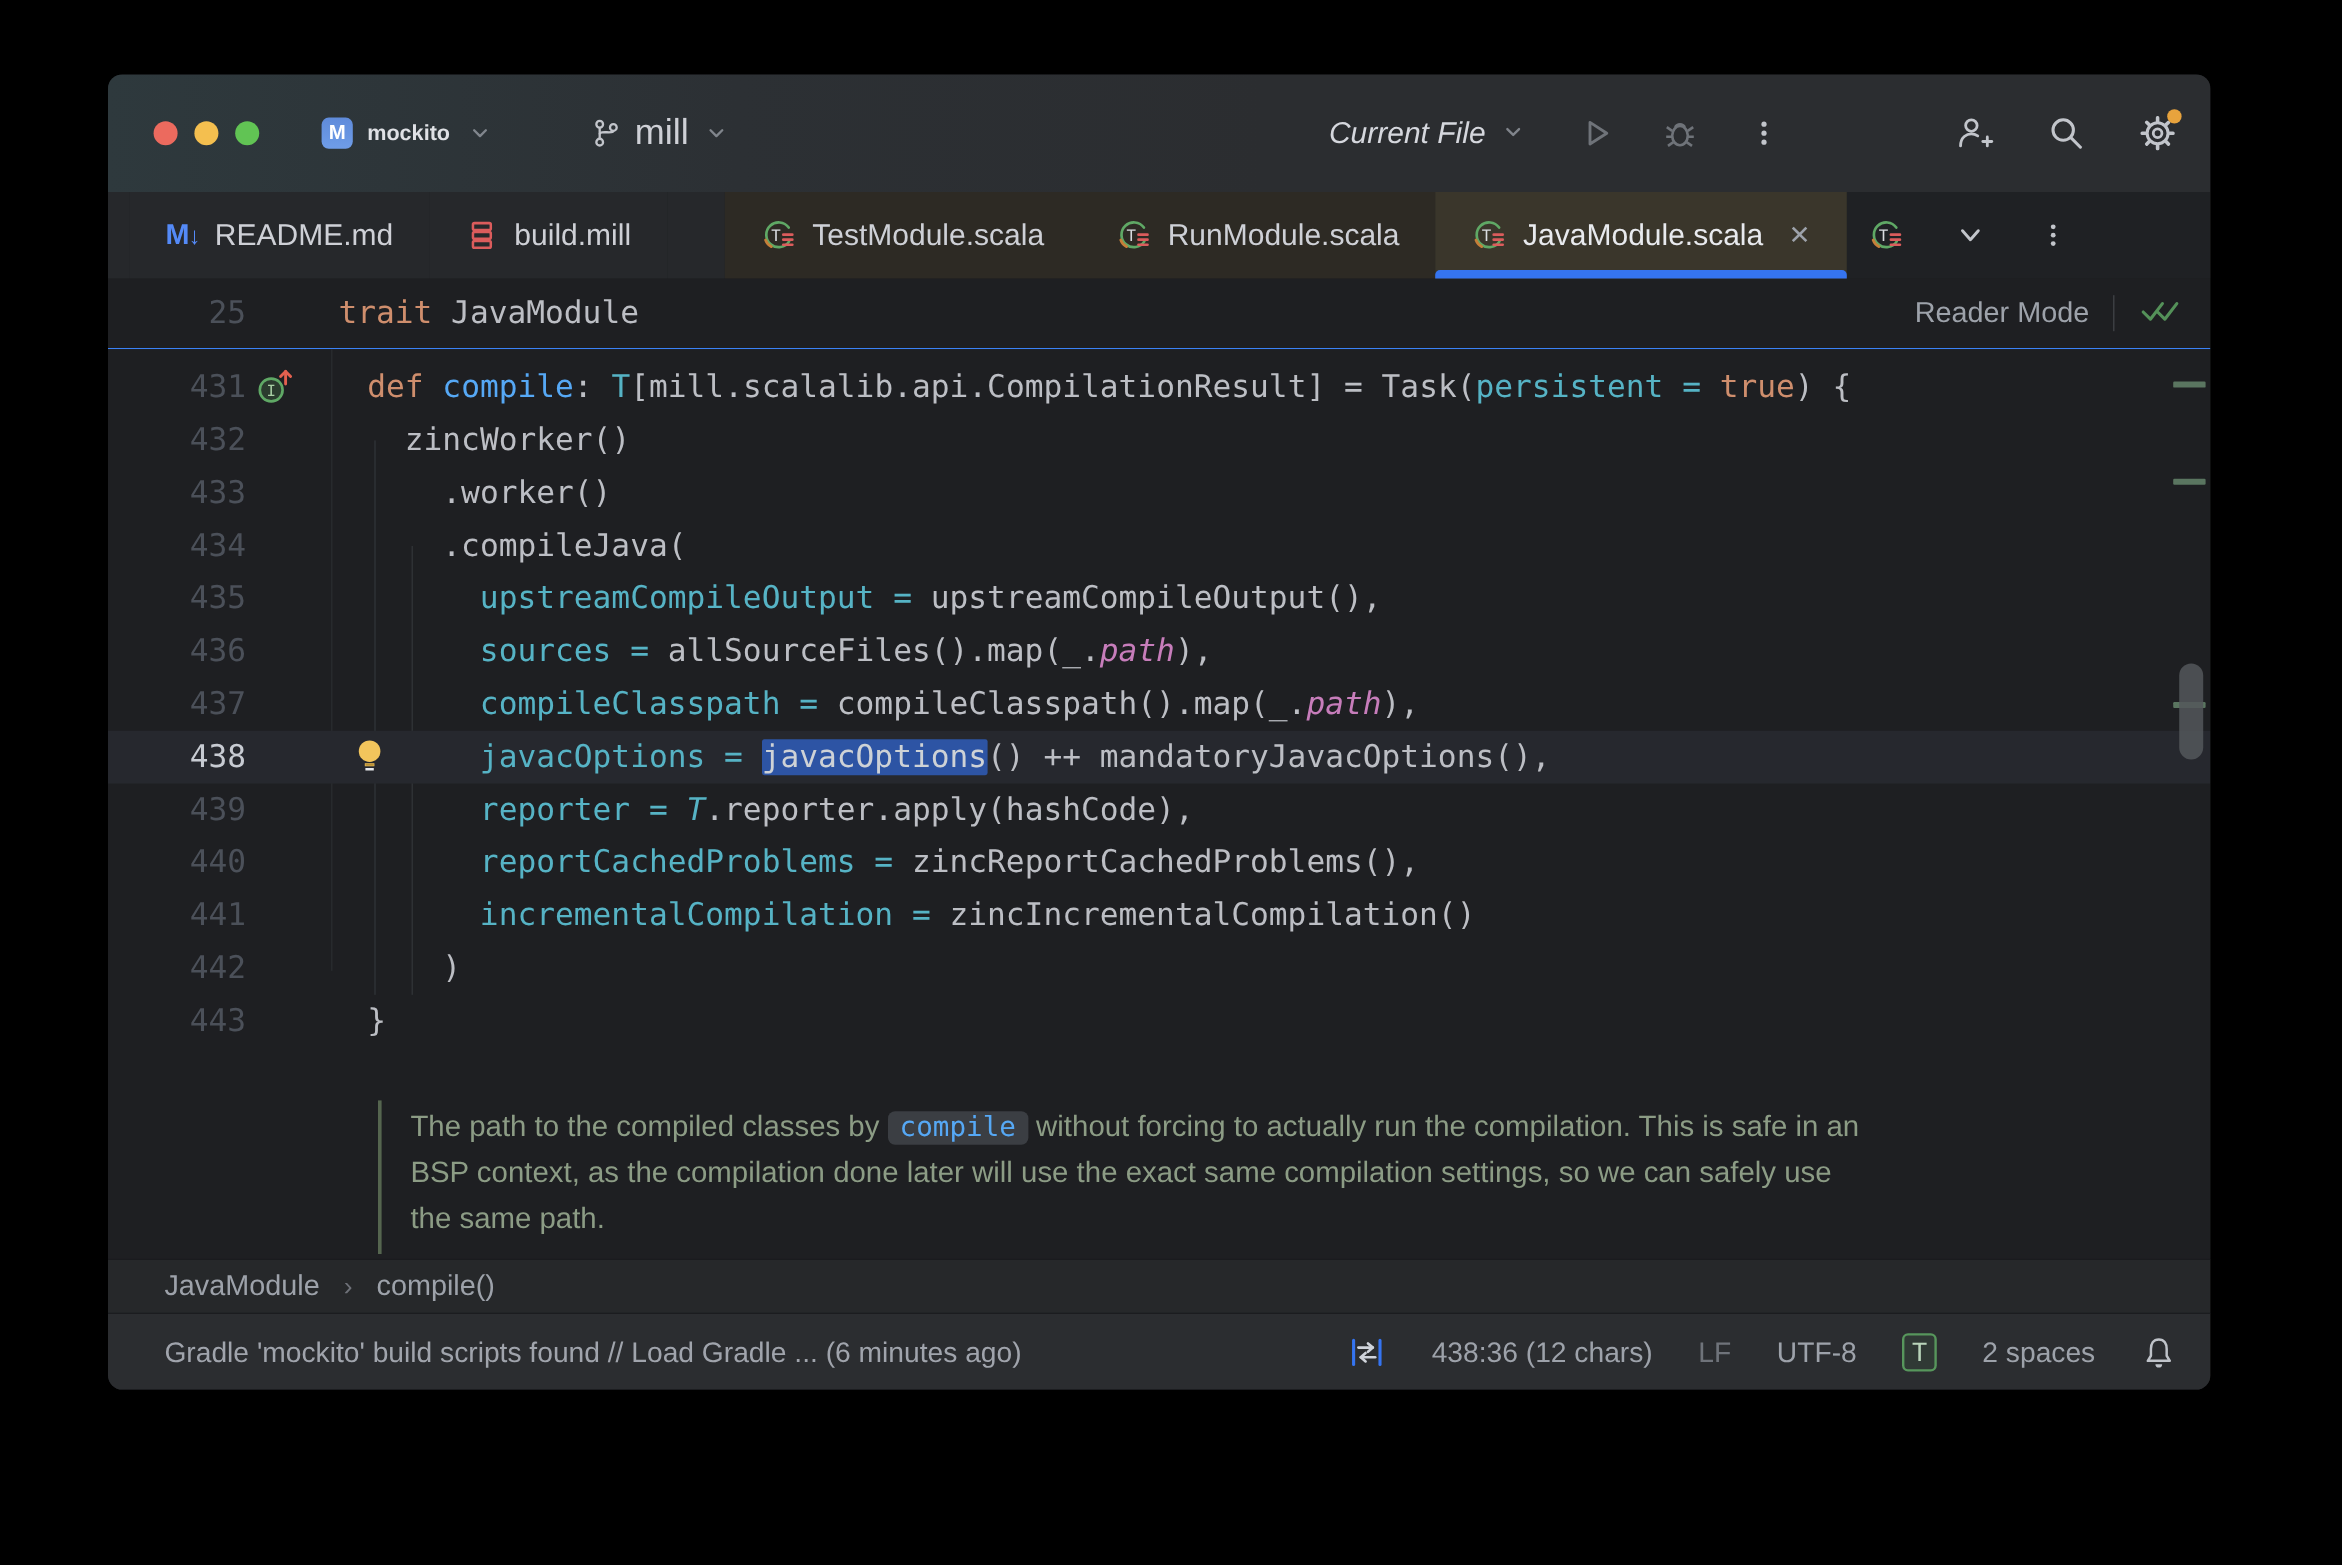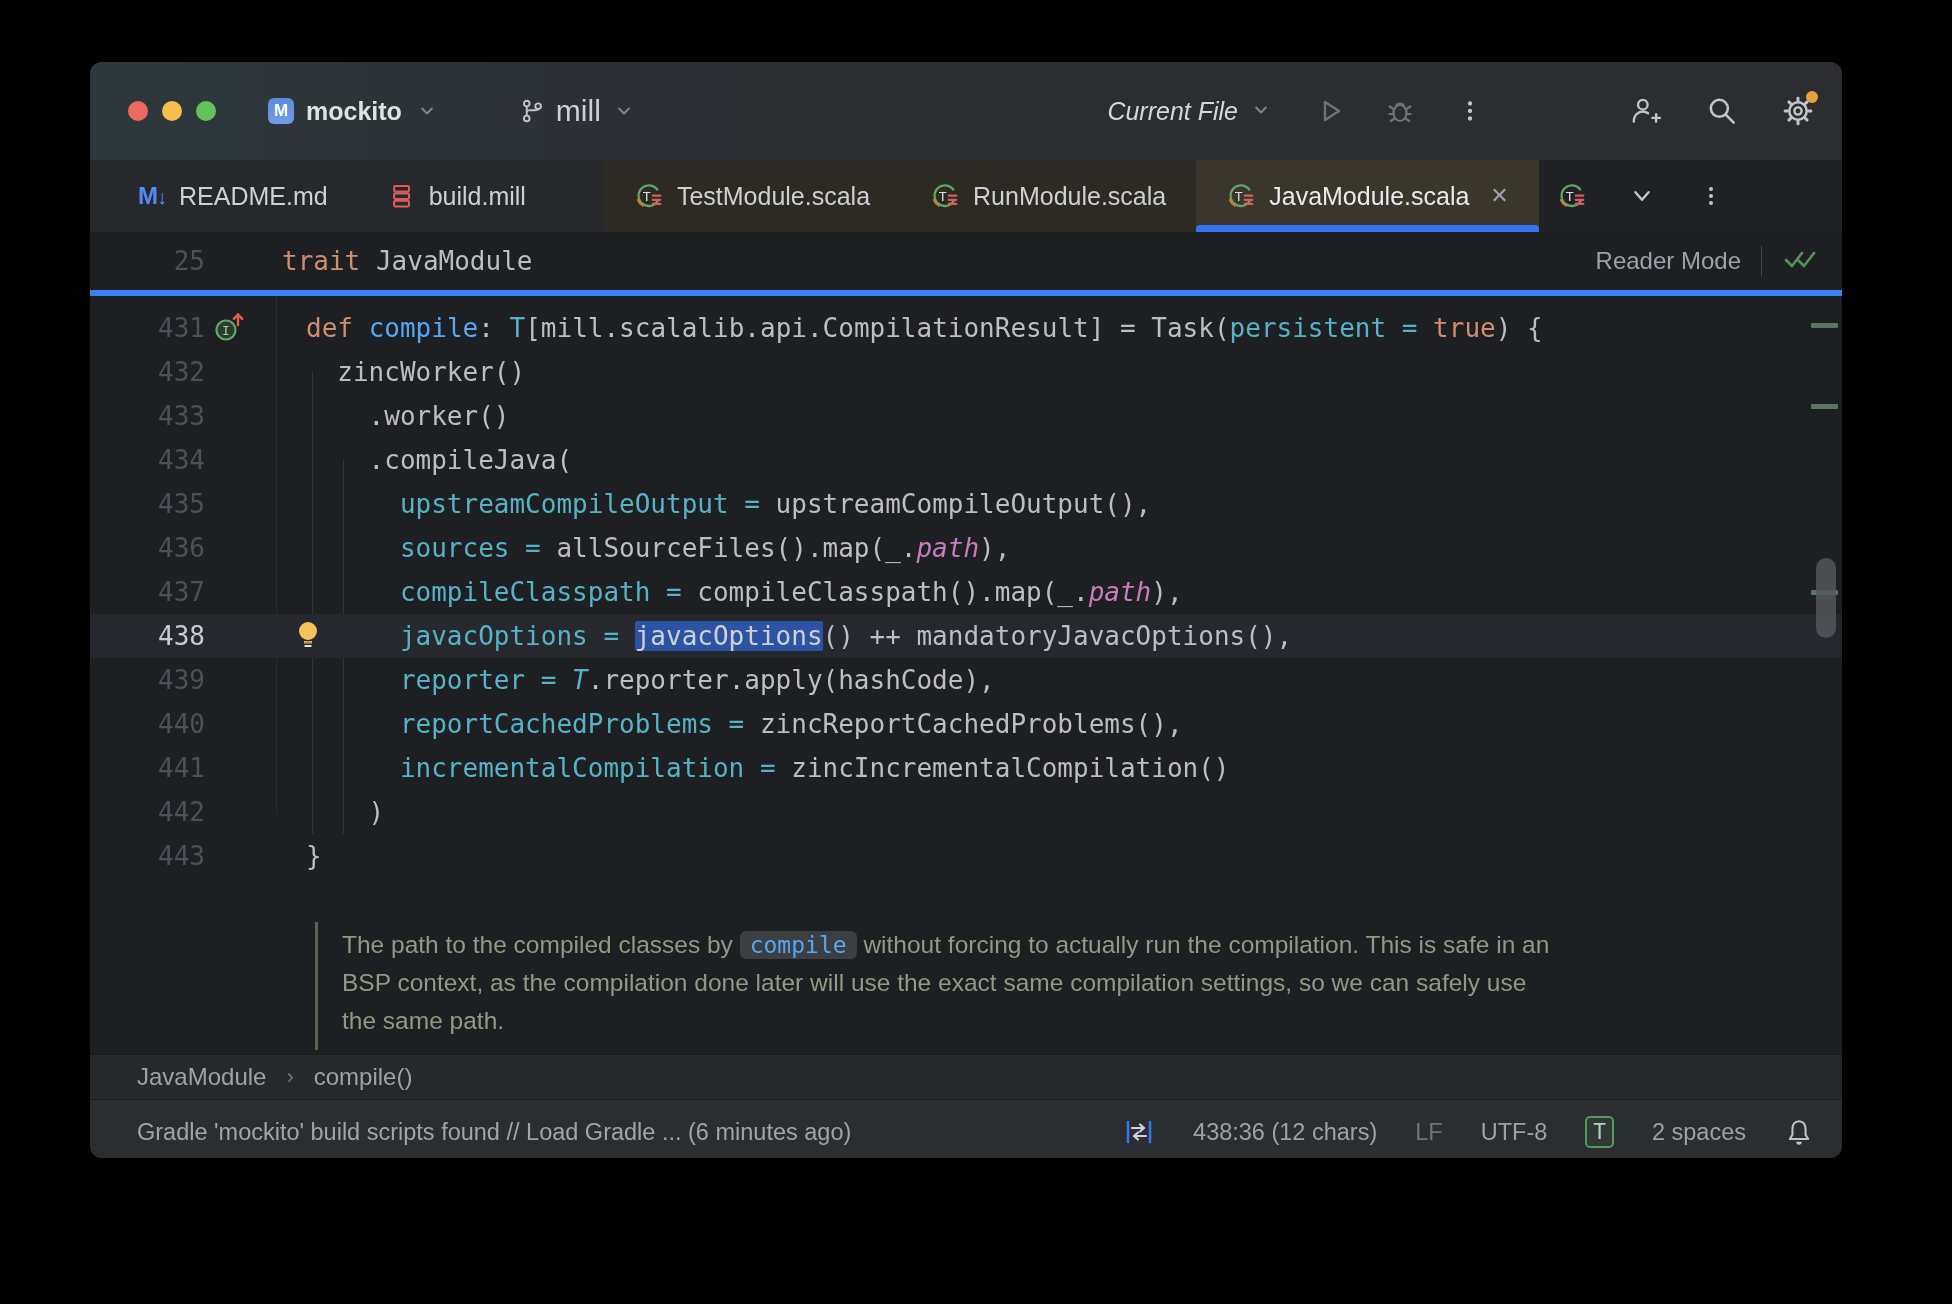--- a/index.html
+++ b/index.html
@@ -5,21 +5,21 @@
   html,body{margin:0;padding:0;background:#000;width:1952px;height:1304px;font-family:"Liberation Sans",sans-serif;-webkit-font-smoothing:antialiased;}
   .window{position:absolute;left:90px;top:62px;width:1752px;height:1096px;background:#1e1f22;border-radius:12px;overflow:hidden;box-shadow:0 20px 60px rgba(0,0,0,.6);}
 
   
   .titlebar{height:98px;background:linear-gradient(90deg,#2e393d 0%,#2c3034 30%,#2b2d30 55%);display:flex;align-items:center;padding:0 26px 0 38px;}
   .lights{display:flex;gap:14px;align-items:center;}
   .light{width:20px;height:20px;border-radius:50%;}
   .light.red{background:#ec6a5e}.light.yellow{background:#f4bf4f}.light.green{background:#61c454}
   .proj{display:flex;align-items:center;gap:12px;margin-left:52px;cursor:default;}
   .proj-avatar{width:26px;height:26px;border-radius:6px;background:linear-gradient(180deg,#5f8bda,#6f9de8);color:#fff;font-weight:700;font-size:17px;display:flex;align-items:center;justify-content:center;}
-  .proj-name{color:#dfe1e5;font-size:25px;font-weight:600;}
+  .proj-name{color:#dfe1e5;font-size:18px;font-weight:600;}
   .branch{display:flex;align-items:center;gap:10px;margin-left:78px;}
   .branch-name{color:#ced0d6;font-size:30px;}
   .chev{opacity:.75}
   .run-widget{display:flex;align-items:flex-start;gap:10px;margin-left:auto;font-style:italic;}
   .run-config{color:#d5d7dd;font-size:25px;}
   .tb-icons{display:flex;align-items:center;gap:34px;margin-left:38px;}
   .tb-right{display:flex;align-items:center;gap:40px;margin-left:140px;}
   .iconbtn{display:flex;align-items:center;justify-content:center;width:36px;height:36px;position:relative;}
   .gear-dot{position:absolute;right:-2px;top:-2px;width:12px;height:12px;border-radius:50%;background:#e8a33d;}
 
@@ -32,21 +32,21 @@
   .tab.overflow{background:transparent;padding:0 14px;}
   .tab .underline{position:absolute;left:0;right:0;bottom:0;height:7px;background:#3574f0;border-radius:4px 4px 0 0;}
   .tab .close{color:#9da2aa;font-size:22px;margin-left:8px;}
   .cool-pad{background:#26282b;width:18px;}
   .cool-gap{background:#26282b;width:48px;}
   .tab-rest{flex:1;display:flex;align-items:center;background:#1f2124;gap:26px;padding-left:4px;}
   .md-ico{font-weight:800;color:#548af7;font-size:24px;letter-spacing:-1px;}
   .md-ico .arr{font-size:20px;font-weight:600;}
 
   
-  .sticky{height:58px;background:#1e1f22;border-bottom:6px solid #3b82f6;display:flex;align-items:center;font-family:"DejaVu Sans Mono",monospace;font-size:26px;}
+  .sticky{height:58px;background:#1e1f22;border-bottom:1px solid #3b82f6;display:flex;align-items:center;font-family:"DejaVu Sans Mono",monospace;font-size:26px;}
   .sticky .num{width:115px;text-align:right;color:#4b5059;flex:none;}
   .sticky .code{margin-left:77px;}
   .tk-kw{color:#cf8e6d}
   .tk-pl{color:#bcbec4}
   .tk-fn{color:#56a8f5}
   .tk-named{color:#56b3c5}
   .tk-ty{color:#56b3c5}
   .tk-tyi{color:#56b3c5;font-style:italic}
   .tk-fld{color:#c77dbb;font-style:italic}
   .tk-sel{color:#ced2d6;background:#2d54a4;border-radius:2px;}

